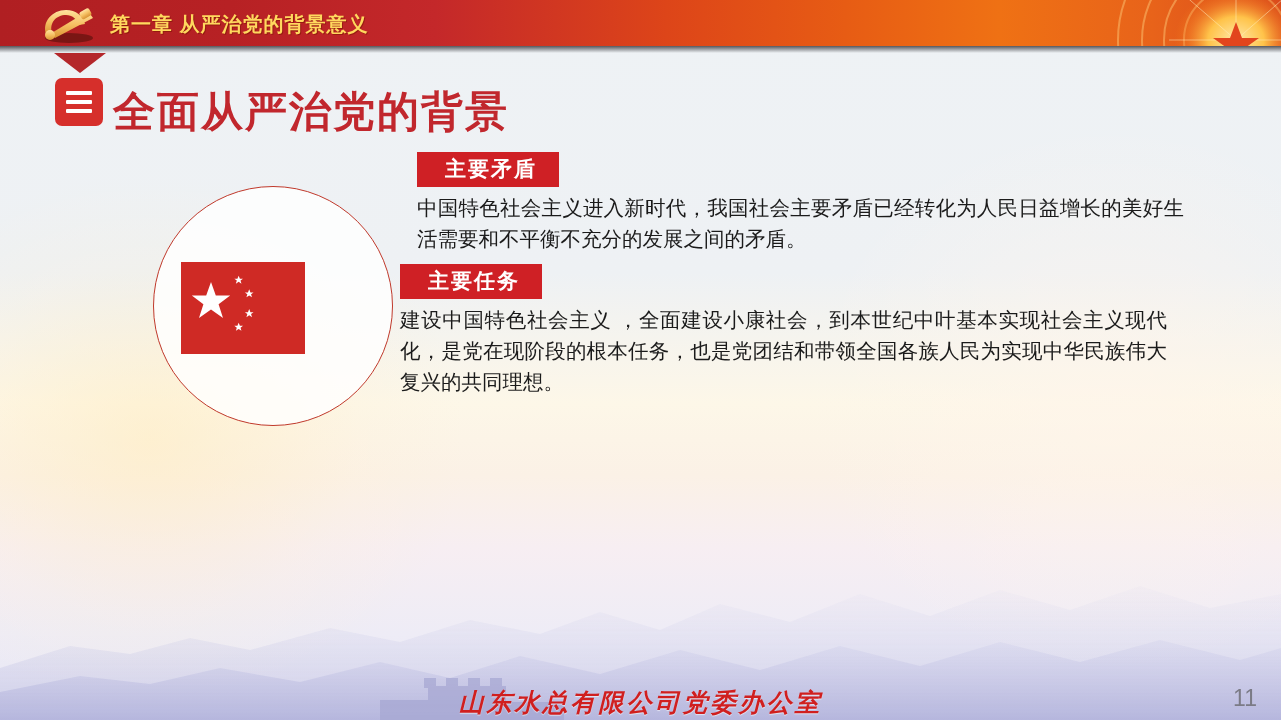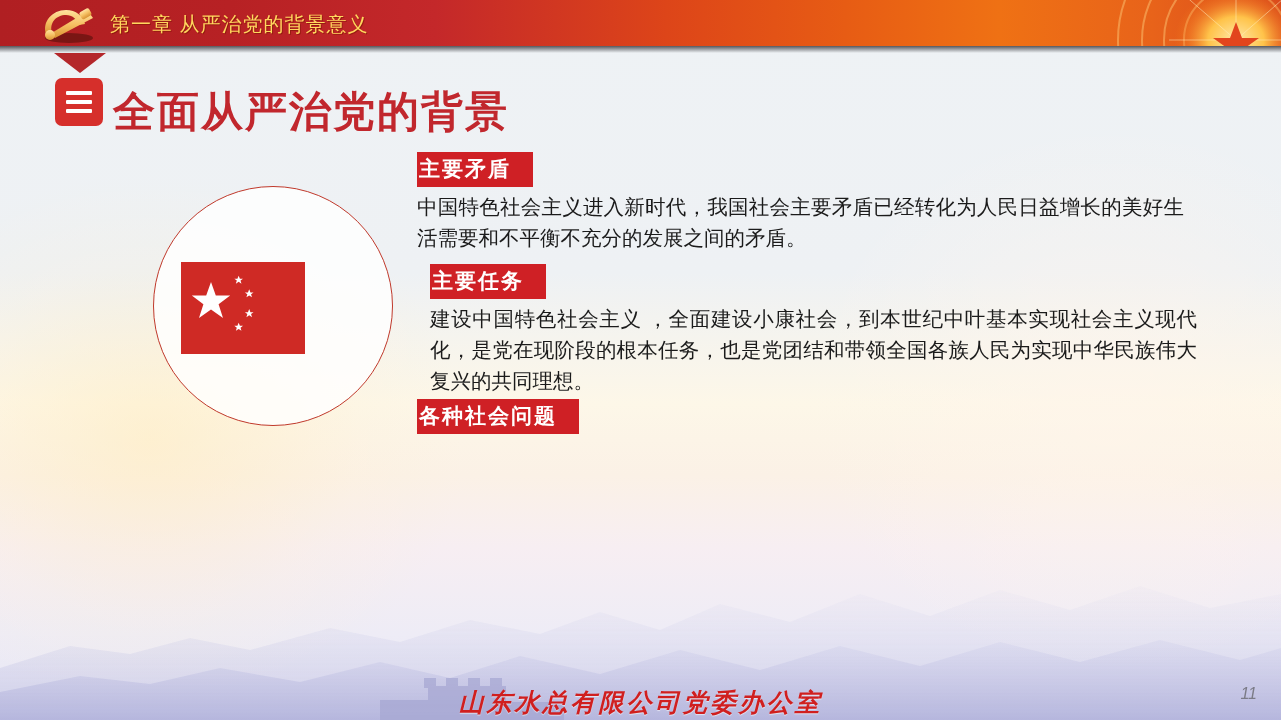--- a/index.html
+++ b/index.html
@@ -76,21 +76,21 @@
   }
   .header-emblem {
     position: absolute;
     left: 36px; top: 4px;
     width: 66px; height: 40px;
   }
   .header-title {
     position: absolute;
     left: 110px; top: 11px;
     font-size: 20px;
-    font-weight: normal;
+    font-weight: bold;
     color: #ffd85e;
     letter-spacing: 1px;
     text-shadow: 1px 1px 0 rgba(120,20,0,0.55);
     white-space: nowrap;
   }
   .header-shadow {
     position: absolute;
     left: 0; top: 46px;
     width: 1281px; height: 7px;
     background: linear-gradient(to bottom, rgba(60,60,66,0.85), rgba(60,60,66,0.0));
@@ -162,32 +162,31 @@
 
   
   .block { position: absolute; }
   .tag {
     display: inline-block;
     background: #cf2025;
     color: #ffffff;
     font-size: 21px;
     font-weight: bold;
     letter-spacing: 2px;
-    padding: 5px 22px 6px 2px;
+    padding: 5px 22px 6px 28px;
     line-height: 1.15;
   }
   .para {
     font-size: 20.5px;
     line-height: 31px;
     color: #1b1b1b;
     margin-top: 5px;
     width: 767px;
     text-align: justify;
     letter-spacing: 0px;
-    font-family: Liberation Serif, serif;
   }
 
   .bottom-para {
     position: absolute;
     left: 111px; top: 568px;
     width: 1000px;
     font-size: 20.5px;
     line-height: 31px;
     color: #1b1b1b;
     text-align: justify;
@@ -203,23 +202,22 @@
     font-size: 25px;
     font-weight: bold;
     font-style: italic;
     color: #d01f1f;
     letter-spacing: 3px;
     text-shadow: 0 1px 1px rgba(255,255,255,0.6);
   }
   .page-num {
     position: absolute;
     right: 24px; top: 685px;
-    font-size: 16px;
+    font-size: 23px;
     color: #7b7b86;
-    font-style: italic;
   }
 </style>
 </head>
 <body>
 
 <div id="slide">
 
   <div class="bg-base"></div>
   <div class="bg-glow-left"></div>
   <div class="bg-glow-right"></div>
@@ -314,26 +312,25 @@
       <polygon points="68,48 70,53 75,53 71,56 72.5,61 68,58 63.5,61 65,56 61,53 66,53" fill="#ffffff" transform="scale(0.62) translate(42,28)"></polygon>
       <polygon points="57,62 59,67 64,67 60,70 61.5,75 57,72 52.5,75 54,70 50,67 55,67" fill="#ffffff" transform="scale(0.62) translate(36,36)"></polygon>
     </svg>
   </div>
 
   <div class="block" style="left:417px; top:152px;">
     <div class="tag">主要矛盾</div>
     <div class="para">中国特色社会主义进入新时代，我国社会主要矛盾已经转化为人民日益增长的美好生活需要和不平衡不充分的发展之间的矛盾。</div>
   </div>
 
-  <div class="block" style="left:430px; top:264px;">
+  <div class="block" style="left:400px; top:264px;">
     <div class="tag">主要任务</div>
     <div class="para">建设中国特色社会主义 ，全面建设小康社会，到本世纪中叶基本实现社会主义现代化，是党在现阶段的根本任务，也是党团结和带领全国各族人民为实现中华民族伟大复兴的共同理想。</div>
   </div>
 
   <div class="block" style="left:417px; top:399px;">
-    <div class="tag">各种社会问题</div>
   </div>
 
 
   <div class="footer-text">山东水总有限公司党委办公室</div>
   <div class="page-num">11</div>
 
 </div>
 
 </body></html>

